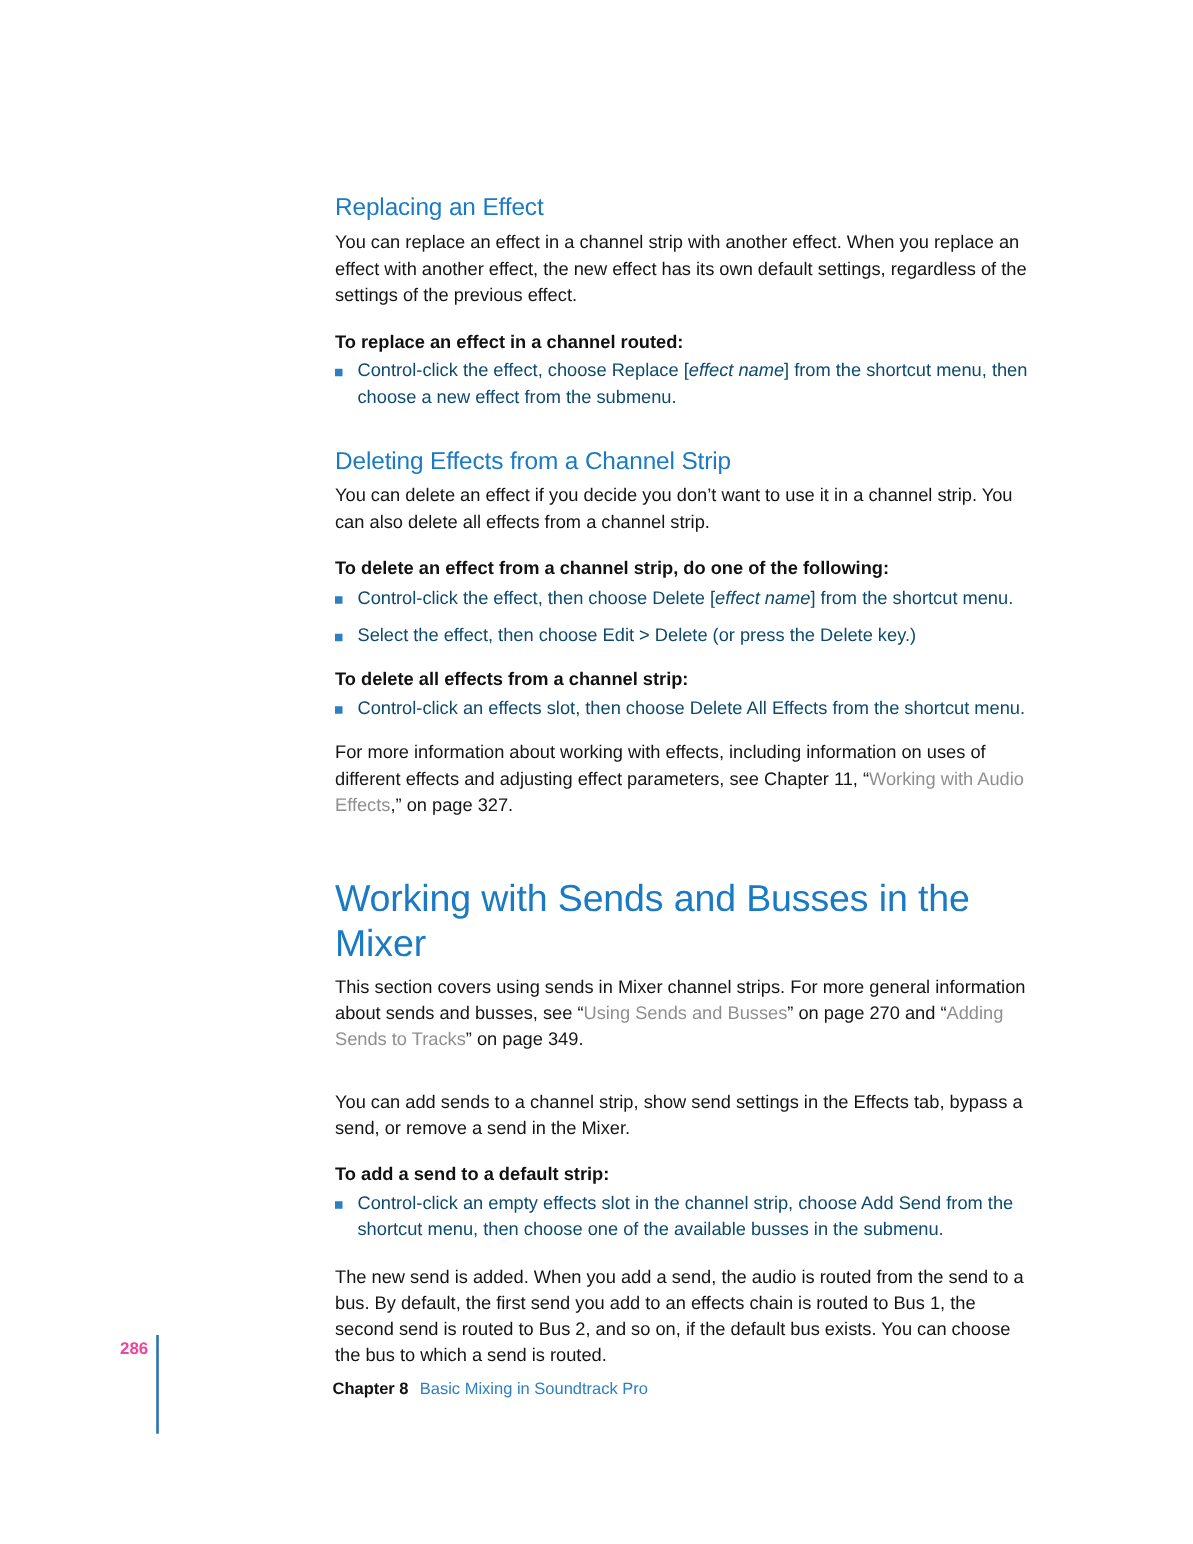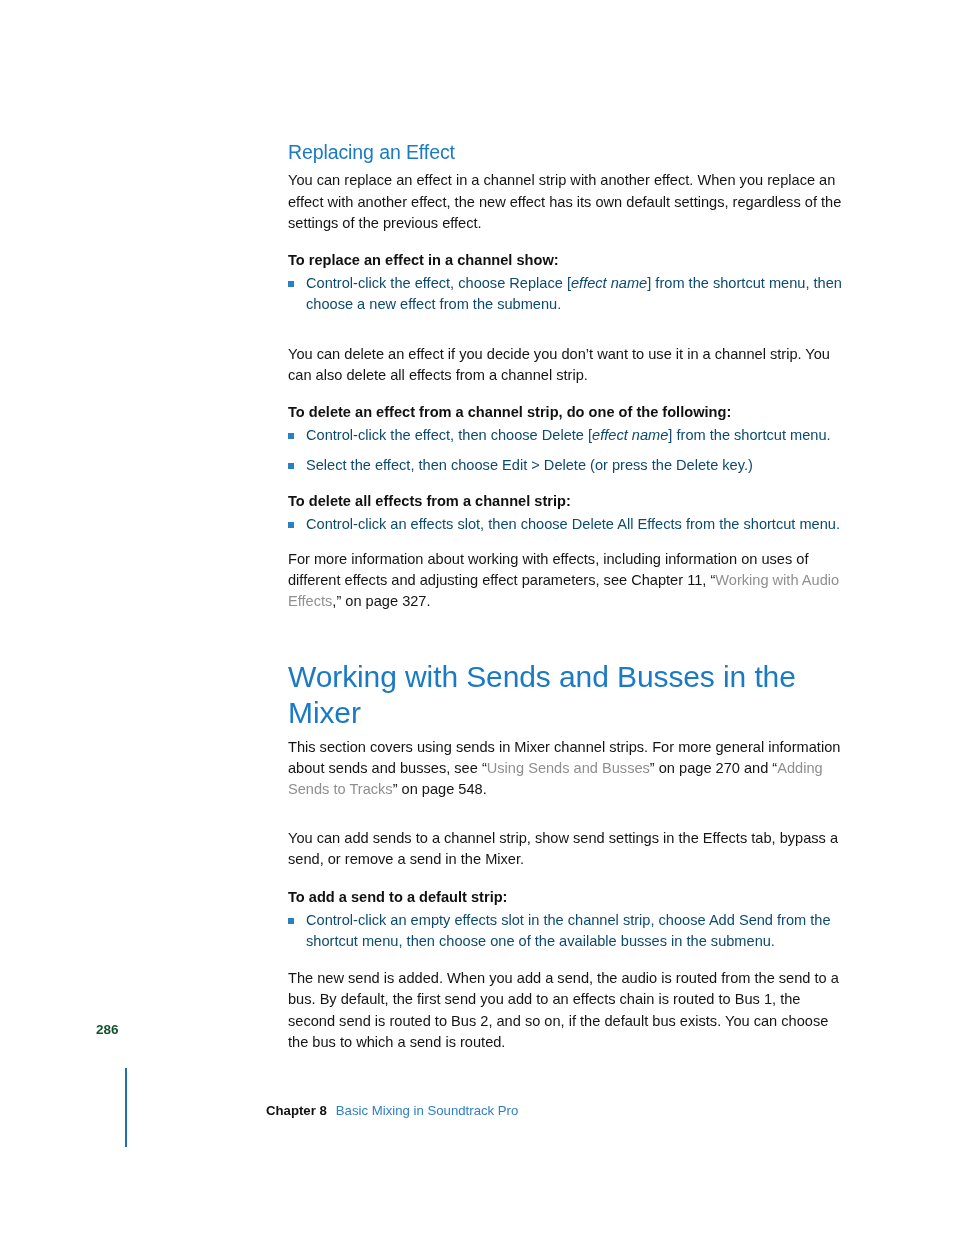--- a/index.html
+++ b/index.html
@@ -18,23 +18,22 @@
 
   .page {
     position: absolute;
     inset: 0;
   }
 
   
   .column {
     position: absolute;
     left: 268px;
-    top: 141px;
+    top: 155px;
     width: 560px;
-    margin-left: 20px;
   }
 
   h2.section-title {
     font-size: 19.5px;
     font-weight: normal;
     color: #1a7ac4;
     margin: 0 0 6px 0;
     letter-spacing: -0.1px;
     line-height: 1.2;
   }
@@ -99,24 +98,24 @@
     position: absolute;
     left: 125px;
     top: 1068px;
     width: 2px;
     height: 79px;
     background: #1f6fb2;
   }
   .folio {
     position: absolute;
     left: 96px;
-    top: 1022px;
+    top: 1071px;
     font-size: 13.5px;
     font-weight: bold;
-    color: #14532d;
+    color: #ec4899;
   }
   .footer-chapter {
     position: absolute;
     left: 266px;
     top: 1103px;
     font-size: 13.2px;
     font-weight: bold;
     color: #111111;
     white-space: nowrap;
   }
@@ -130,28 +129,29 @@
 <body>
 
 <div class="page">
 
   <div class="column">
 
     <h2 class="section-title">Replacing an Effect</h2>
 
     <p class="body">You can replace an effect in a channel strip with another effect. When you replace an effect with another effect, the new effect has its own default settings, regardless of the settings of the previous effect.</p>
 
-    <p class="task">To replace an effect in a channel show:</p>
+    <p class="task">To replace an effect in a channel routed:</p>
 
     <ul class="steps">
       <li><span>Control-click the effect, choose Replace [</span><em class="var">effect name</em><span>] from the shortcut menu, then choose a new effect from the submenu.</span></li>
     </ul>
 
     <div class="spacer-sm"></div>
 
+    <h2 class="section-title">Deleting Effects from a Channel Strip</h2>
 
     <p class="body">You can delete an effect if you decide you don’t want to use it in a channel strip. You can also delete all effects from a channel strip.</p>
 
     <p class="task">To delete an effect from a channel strip, do one of the following:</p>
 
     <ul class="steps tight">
       <li><span>Control-click the effect, then choose Delete [</span><em class="var">effect name</em><span>] from the shortcut menu.</span></li>
       <li><span>Select the effect, then choose Edit &gt; Delete (or press the Delete key.)</span></li>
     </ul>
 
@@ -160,21 +160,21 @@
     <ul class="steps tight">
       <li><span>Control-click an effects slot, then choose Delete All Effects from the shortcut menu.</span></li>
     </ul>
 
     <p class="body"><span>For more information about working with effects, including information on uses of different effects and adjusting effect parameters, see Chapter 11, “</span><span class="xref">Working with Audio Effects</span><span>,” on page 327.</span></p>
 
     <div class="spacer-lg"></div>
 
     <h1 class="major-title">Working with Sends and Busses in the Mixer</h1>
 
-    <p class="body"><span>This section covers using sends in Mixer channel strips. For more general information about sends and busses, see “</span><span class="xref">Using Sends and Busses</span><span>” on page 270 and “</span><span class="xref">Adding Sends to Tracks</span><span>” on page 548.</span></p>
+    <p class="body"><span>This section covers using sends in Mixer channel strips. For more general information about sends and busses, see “</span><span class="xref">Using Sends and Busses</span><span>” on page 270 and “</span><span class="xref">Adding Sends to Tracks</span><span>” on page 349.</span></p>
 
     <div class="spacer-sm"></div>
 
 
     <p class="body">You can add sends to a channel strip, show send settings in the Effects tab, bypass a send, or remove a send in the Mixer.</p>
 
     <p class="task">To add a send to a default strip:</p>
 
     <ul class="steps">
       <li><span>Control-click an empty effects slot in the channel strip, choose Add Send from the shortcut menu, then choose one of the available busses in the submenu.</span></li>

